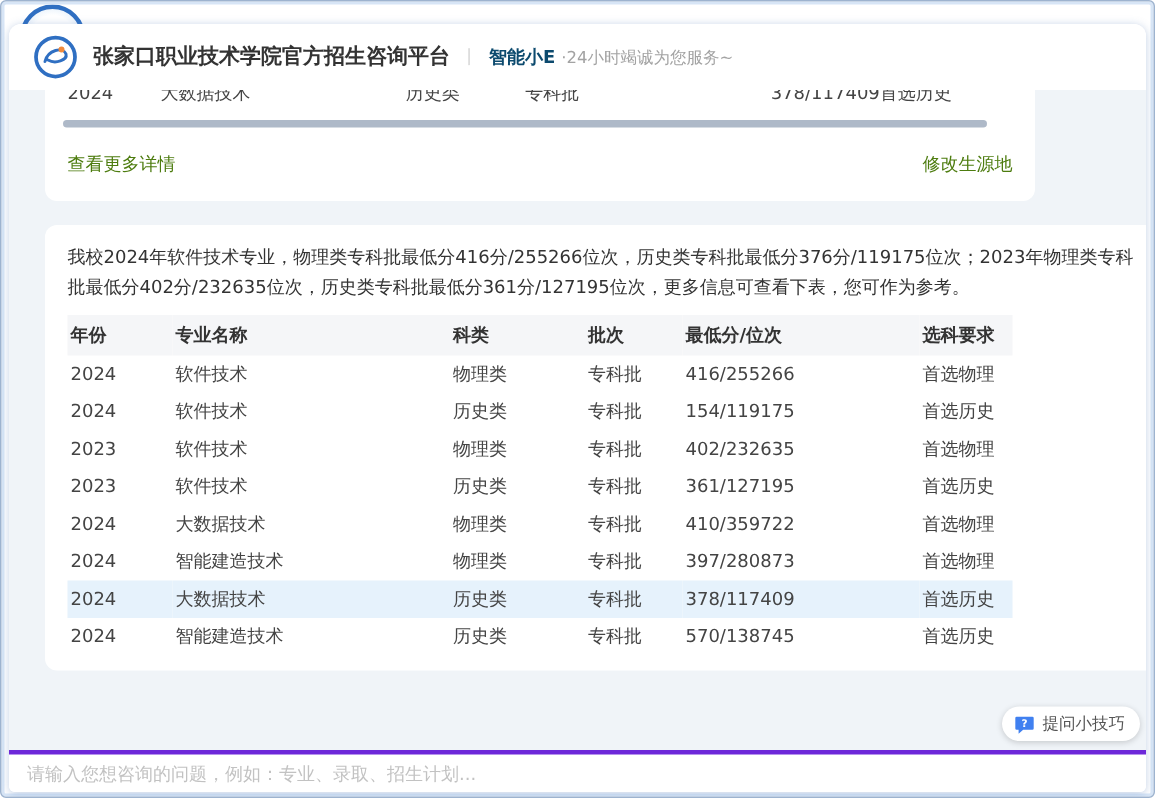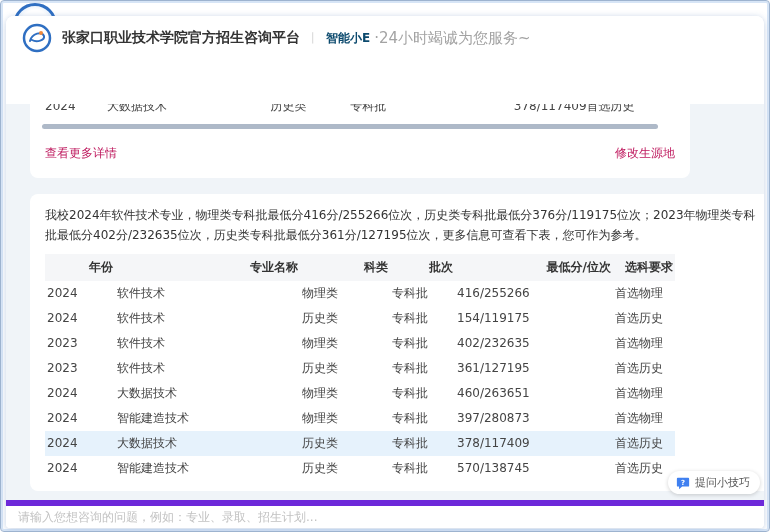--- a/index.html
+++ b/index.html
@@ -40,27 +40,26 @@
   }
   .header {
     height:44px; background:#fff;
     display:flex; align-items:center;
     padding:0 16px; flex-shrink:0;
   }
   .logo { width:30px; height:30px; margin-right:10px; flex-shrink:0; }
   .title { font-size:14px; font-weight:bold; color:#333; white-space:nowrap; }
   .sep { color:#d5d5d5; margin:0 7px; font-size:12px; }
   .bot-name { font-size:12px; font-weight:bold; color:#0c4a6e; }
-  .subtitle { font-size:15px; color:#a3a3a3; margin-left:4px; }
+  .subtitle { font-size:11px; color:#a3a3a3; margin-left:4px; }
 
   .chat {
     flex:1; background:#f0f4f8;
     position:relative; overflow:hidden;
     padding:0 24px;
-    margin-top:44px;
   }
   .card { background:#fff; border-radius:8px; }
   .prev-card {
     margin-top:-9px; width:660px;
     padding:0 15px 16px;
     border-radius:0 0 8px 8px;
     overflow:hidden;
   }
   .prev-row {
     display:flex; height:22px; line-height:22px;
@@ -69,35 +68,35 @@
   .pc0{width:70px;} .pc1{width:185px;} .pc2{width:90px;}
   .pc3{width:185px;} .pc4{width:75px;} .pc5{width:100px;}
   .hscroll {
     height:5px; width:616px; margin:7px 0 0 -3px;
     background:#aeb9c8; border-radius:3px; cursor:pointer;
   }
   .links {
     display:flex; justify-content:space-between;
     margin-top:16px; font-size:12px;
   }
-  .link { color:#be185d; cursor:pointer; text-decoration:none; }
+  .link { color:#4d7c0f; cursor:pointer; text-decoration:none; }
 
   .user-row { display:flex; justify-content:flex-end; margin-top:18px; }
   .bubble {
     background:#4080f0; color:#fff; font-size:12px;
     padding:7px 13px; border-radius:8px 2px 8px 8px;
     box-shadow:0 1px 3px rgba(50,90,180,.25);
   }
 
   .bot-card { margin-top:16px; width:748px; padding:12px 15px 10px; }
   .msg { font-size:12px; color:#333; line-height:1.65; margin-bottom:8px; }
 
   table { border-collapse:collapse; width:630px; table-layout:fixed; }
   th {
-    text-align:right; font-size:12px; color:#333; font-weight:bold;
+    text-align:left; font-size:12px; color:#333; font-weight:bold;
     background:#f5f6f8; padding:5px 2px; white-space:nowrap;
   }
   td {
     text-align:left; font-size:12px; color:#444;
     padding:4px 2px; white-space:nowrap;
   }
   tr.highlight td { background:#e6f2fc; }
 
   .tips {
     position:absolute; right:4px; bottom:6px;
@@ -105,21 +104,21 @@
     padding:4px 10px 4px 8px;
     display:flex; align-items:center; gap:5px;
     font-size:11px; color:#555;
     box-shadow:0 1px 4px rgba(0,0,0,.18);
     cursor:pointer;
   }
   .tips-icon { width:14px; height:14px; display:block; }
 
   .input-bar {
     height:28px; background:#fff;
-    border-top:6px solid #6d28d9;
+    border-top:3px solid #6d28d9;
     display:flex; align-items:center;
     padding:0 12px; flex-shrink:0;
   }
   .input-bar input {
     border:none; outline:none; flex:1;
     font-size:12px; color:#333; background:transparent;
     font-family:inherit;
   }
   .input-bar input::placeholder { color:#c2c2c2; }
 </style>
@@ -219,21 +218,21 @@
             <td>历史类</td>
             <td>专科批</td>
             <td>361/127195</td>
             <td>首选历史</td>
           </tr>
           <tr>
             <td>2024</td>
             <td>大数据技术</td>
             <td>物理类</td>
             <td>专科批</td>
-            <td>460/263651</td>
+            <td>410/359722</td>
             <td>首选物理</td>
           </tr>
           <tr>
             <td>2024</td>
             <td>智能建造技术</td>
             <td>物理类</td>
             <td>专科批</td>
             <td>397/280873</td>
             <td>首选物理</td>
           </tr>

